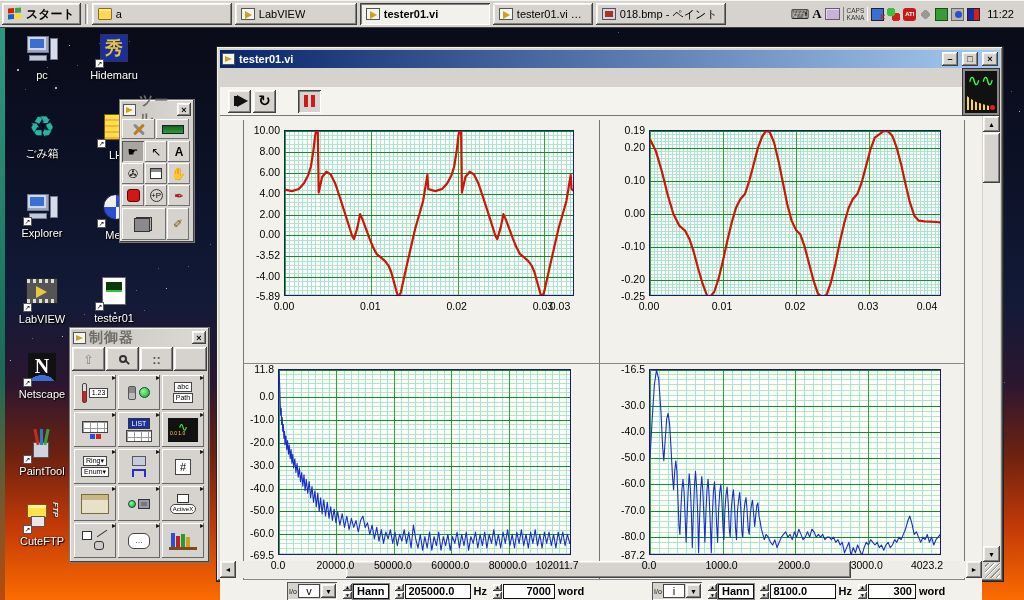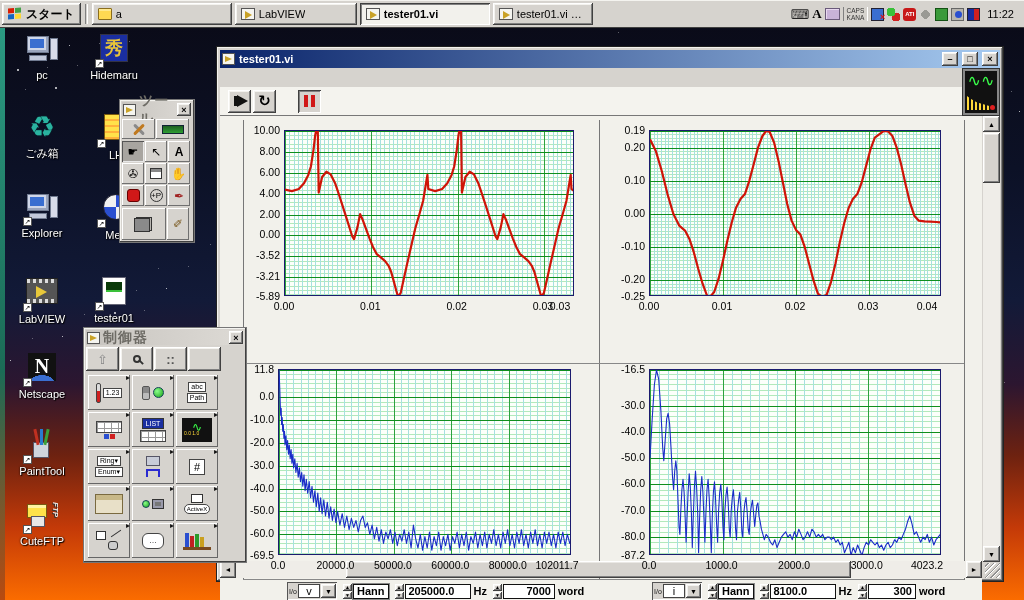--- a/index.html
+++ b/index.html
@@ -323,20 +323,24 @@
           <span class="lbl">LabVIEW</span>
         </div>
         <div class="taskbtn btn active" style="width: 130px;">
           <span class="mini-ico ico-lv"></span>
           <span class="lbl">tester01.vi</span>
         </div>
         <div class="taskbtn btn" style="width: 100px;">
           <span class="mini-ico ico-lv"></span>
           <span class="lbl">tester01.vi ダイアグ...</span>
         </div>
+        <div class="taskbtn btn" style="width: 130px;">
+          <span class="mini-ico ico-paint"></span>
+          <span class="lbl">018.bmp - ペイント</span>
+        </div>
       </div>
     <div id="tray">
       <span class="trayglyph">⌨</span>
       <span class="ime-a">A</span>
       <span class="ime-box"></span>
       <span class="capskana">
         <span>CAPS</span>
         <span>KANA</span>
       </span>
       <span class="tico" style="background:#3a6ed0;border:1px solid #223;">
@@ -495,21 +499,21 @@
       <div class="tcell colorsq">
           <i></i>
           <i></i>
         </div>
       <div class="tcell" style="width:22px;height:32px;">
           <span style="color:#7a5a20;">✐</span>
         </div>
     </div>
   </div>
 
-  <div class="palette" id="ctrl-pal" style="left:70px;top:328px;width:162px;margin-left:14px;">
+  <div class="palette" id="ctrl-pal" style="left:70px;top:328px;width:139px;">
     <div class="pal-title">
       <span class="pal-lv-ico"></span>
       <span class="txt">制御器</span>
       <span class="pal-close btn">×</span>
     </div>
     <div class="ctrl-toolrow">
       <div class="btn">
           <span style="color:#888;">⇧</span>
         </div>
       <div class="btn">
@@ -635,21 +639,21 @@
       <div class="decor-h" style="left:23px;top:247px;width:721px;"></div>
       <div class="decor-h" style="left:23px;top:463px;width:721px;"></div>
       <div id="charts">
           <div class="tick ylab" style="left: 14px; top: 8px;">10.00</div>
           <div class="tick ylab" style="left: 14px; top: 28.8936px;">8.00</div>
           <div class="tick ylab" style="left: 14px; top: 49.7873px;">6.00</div>
           <div class="tick ylab" style="left: 14px; top: 70.6809px;">4.00</div>
           <div class="tick ylab" style="left: 14px; top: 91.5746px;">2.00</div>
           <div class="tick ylab" style="left: 14px; top: 112.468px;">0.00</div>
           <div class="tick ylab" style="left: 14px; top: 133.362px;">-3.52</div>
-          <div class="tick ylab" style="left: 14px; top: 154.256px;">-3.21</div>
+          <div class="tick ylab" style="left: 14px; top: 154.256px;">-4.00</div>
           <div class="tick ylab" style="left: 14px; top: 174px;">-5.89</div>
           <div class="tick xlab" style="left: 36px; top: 184px;">0.00</div>
           <div class="tick xlab" style="left: 122.31px; top: 184px;">0.01</div>
           <div class="tick xlab" style="left: 208.619px; top: 184px;">0.02</div>
           <div class="tick xlab" style="left: 294.929px; top: 184px;">0.03</div>
           <div class="tick xlab" style="left: 312px; top: 184px;">0.03</div>
           <svg class="plot-svg" width="290" height="166" style="left: 64px; top: 14px;">
             <line x1="0" y1="163.5" x2="290" y2="163.5" stroke="#b2e9ba" stroke-width="1"></line>
             <line x1="0" y1="159.5" x2="290" y2="159.5" stroke="#b2e9ba" stroke-width="1"></line>
             <line x1="0" y1="155.5" x2="290" y2="155.5" stroke="#b2e9ba" stroke-width="1"></line>

